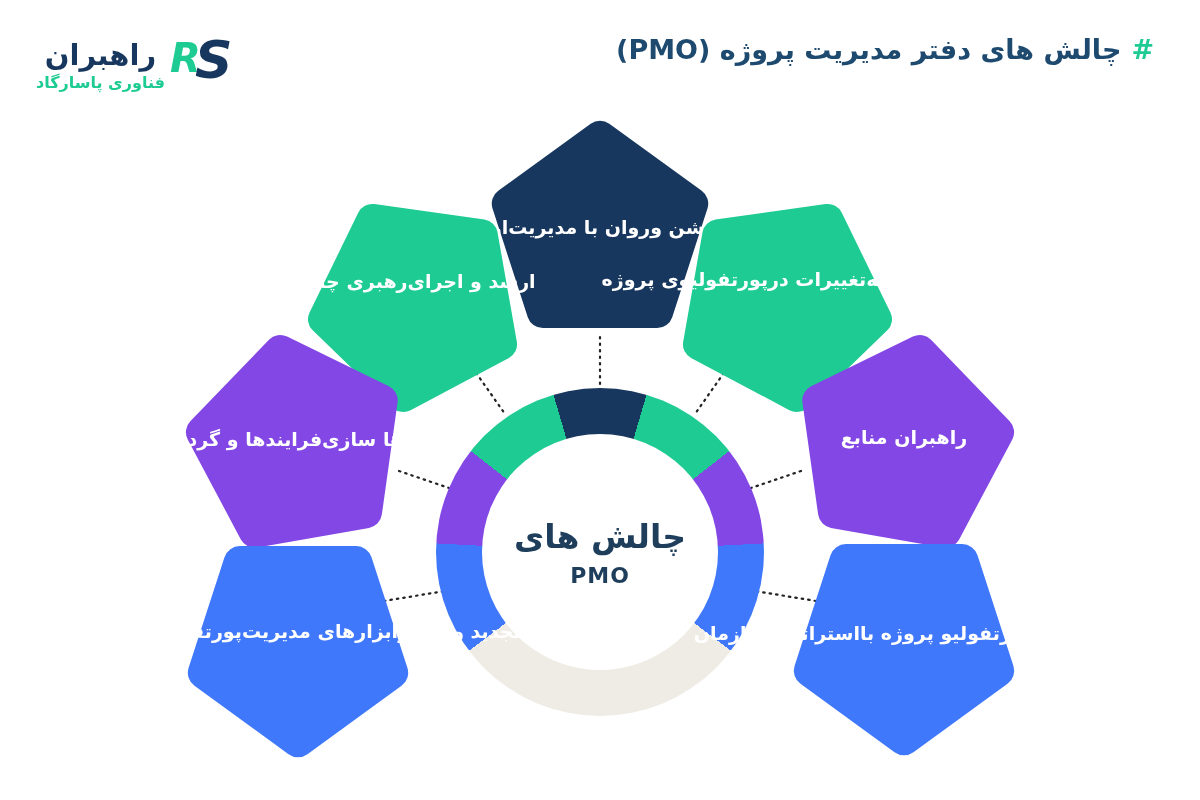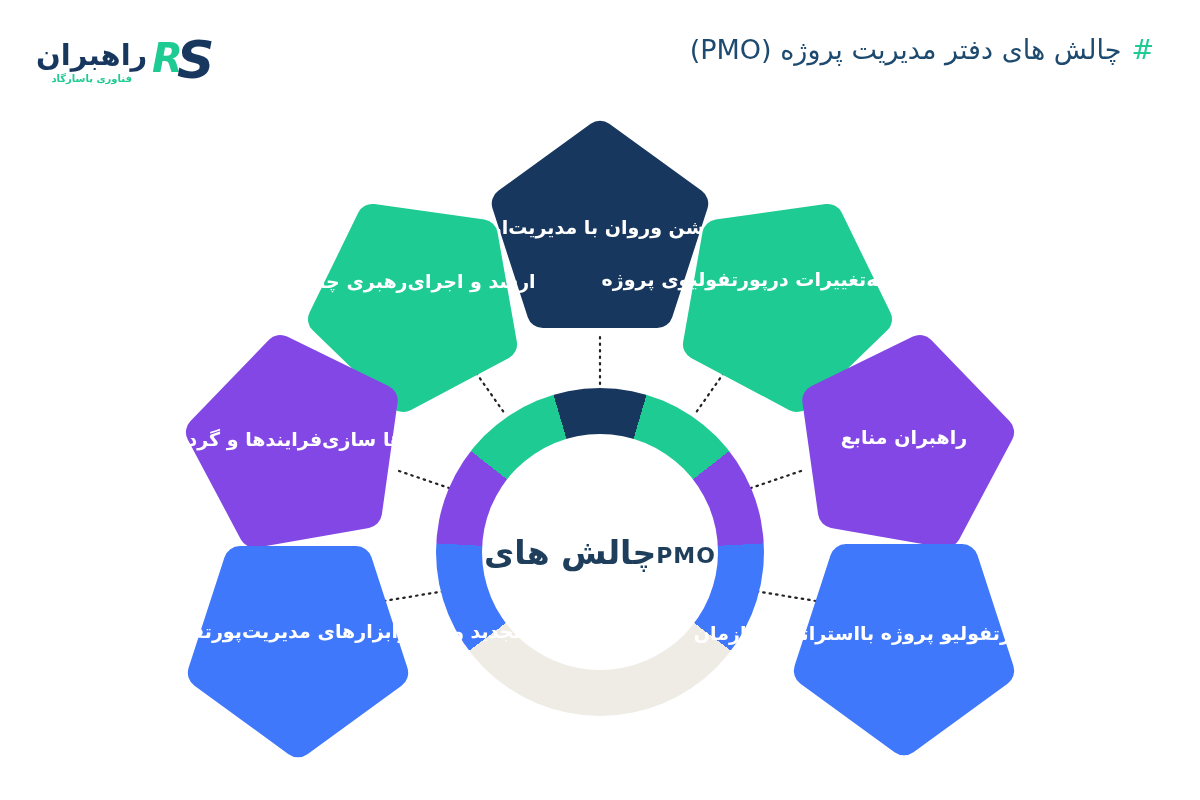--- a/index.html
+++ b/index.html
@@ -4,29 +4,29 @@
 <style>
   html,body{margin:0;padding:0;background:#fff;}
   .canvas{
     position:relative;width:1200px;height:800px;background:#fff;overflow:hidden;
     font-family:"DejaVu Sans","Liberation Sans",sans-serif;
   }
 
   
   .title{
     position:absolute;top:34px;right:46px;
-    font-size:27px;font-weight:normal;color:var(--c-title,#1d4a6e);
+    font-size:27px;font-weight:bold;color:var(--c-title,#1d4a6e);
     white-space:nowrap;
   }
   .title .hash{color:var(--c-green,#1ecb92);margin-left:10px;}
 
   .logo{position:absolute;top:28px;left:36px;display:flex;align-items:flex-start;}
   .logo-text{text-align:center;padding-top:12px;}
   .brand{font-size:29px;font-weight:bold;color:var(--c-navy,#17375e);line-height:1.05;}
-  .tagline{font-size:10px;font-weight:bold;color:var(--c-green,#1ecb92);margin-top:3px;letter-spacing:.5px;white-space:nowrap;}
+  .tagline{font-size:16px;font-weight:bold;color:var(--c-green,#1ecb92);margin-top:3px;letter-spacing:.5px;white-space:nowrap;}
   .logo-mark{width:66px;height:66px;margin-left:4px;}
   .mark-r{font-family:"DejaVu Sans",sans-serif;font-style:italic;font-weight:bold;font-size:40px;fill:var(--c-green,#1ecb92);}
   .mark-s{font-family:"DejaVu Sans",sans-serif;font-style:italic;font-weight:bold;font-size:52px;fill:var(--c-navy,#17375e);}
 
   
   .connectors{position:absolute;left:0;top:0;width:1200px;height:800px;}
   .connectors line{
     stroke:var(--c-connector,#222);stroke-width:2.2;
     stroke-dasharray:1.5 5;stroke-linecap:round;
   }
@@ -39,21 +39,21 @@
     display:flex;flex-direction:row;align-items:center;justify-content:center;
     color:#fff;font-size:19px;font-weight:bold;line-height:1.55;text-align:right;
   }
   .plabel span{display:block;white-space:nowrap;}
 
   
   .donut{position:absolute;left:436px;top:388px;width:328px;height:328px;border-radius:50%;}
   .donut-hole{
     position:absolute;left:46px;top:46px;width:236px;height:236px;
     background:#fff;border-radius:50%;
-    display:flex;align-items:center;justify-content:center;
+    display:flex;flex-direction:column;align-items:center;justify-content:center;
   }
   .center-l1{font-size:33px;font-weight:bold;color:var(--c-center_text,#1e3e5c);}
   .center-l2{font-size:22px;font-weight:bold;color:var(--c-center_text,#1e3e5c);letter-spacing:1px;margin-top:7px;}
 </style>
 </head>
 <body>
 
 <div class="canvas">
 
   <div class="logo">

